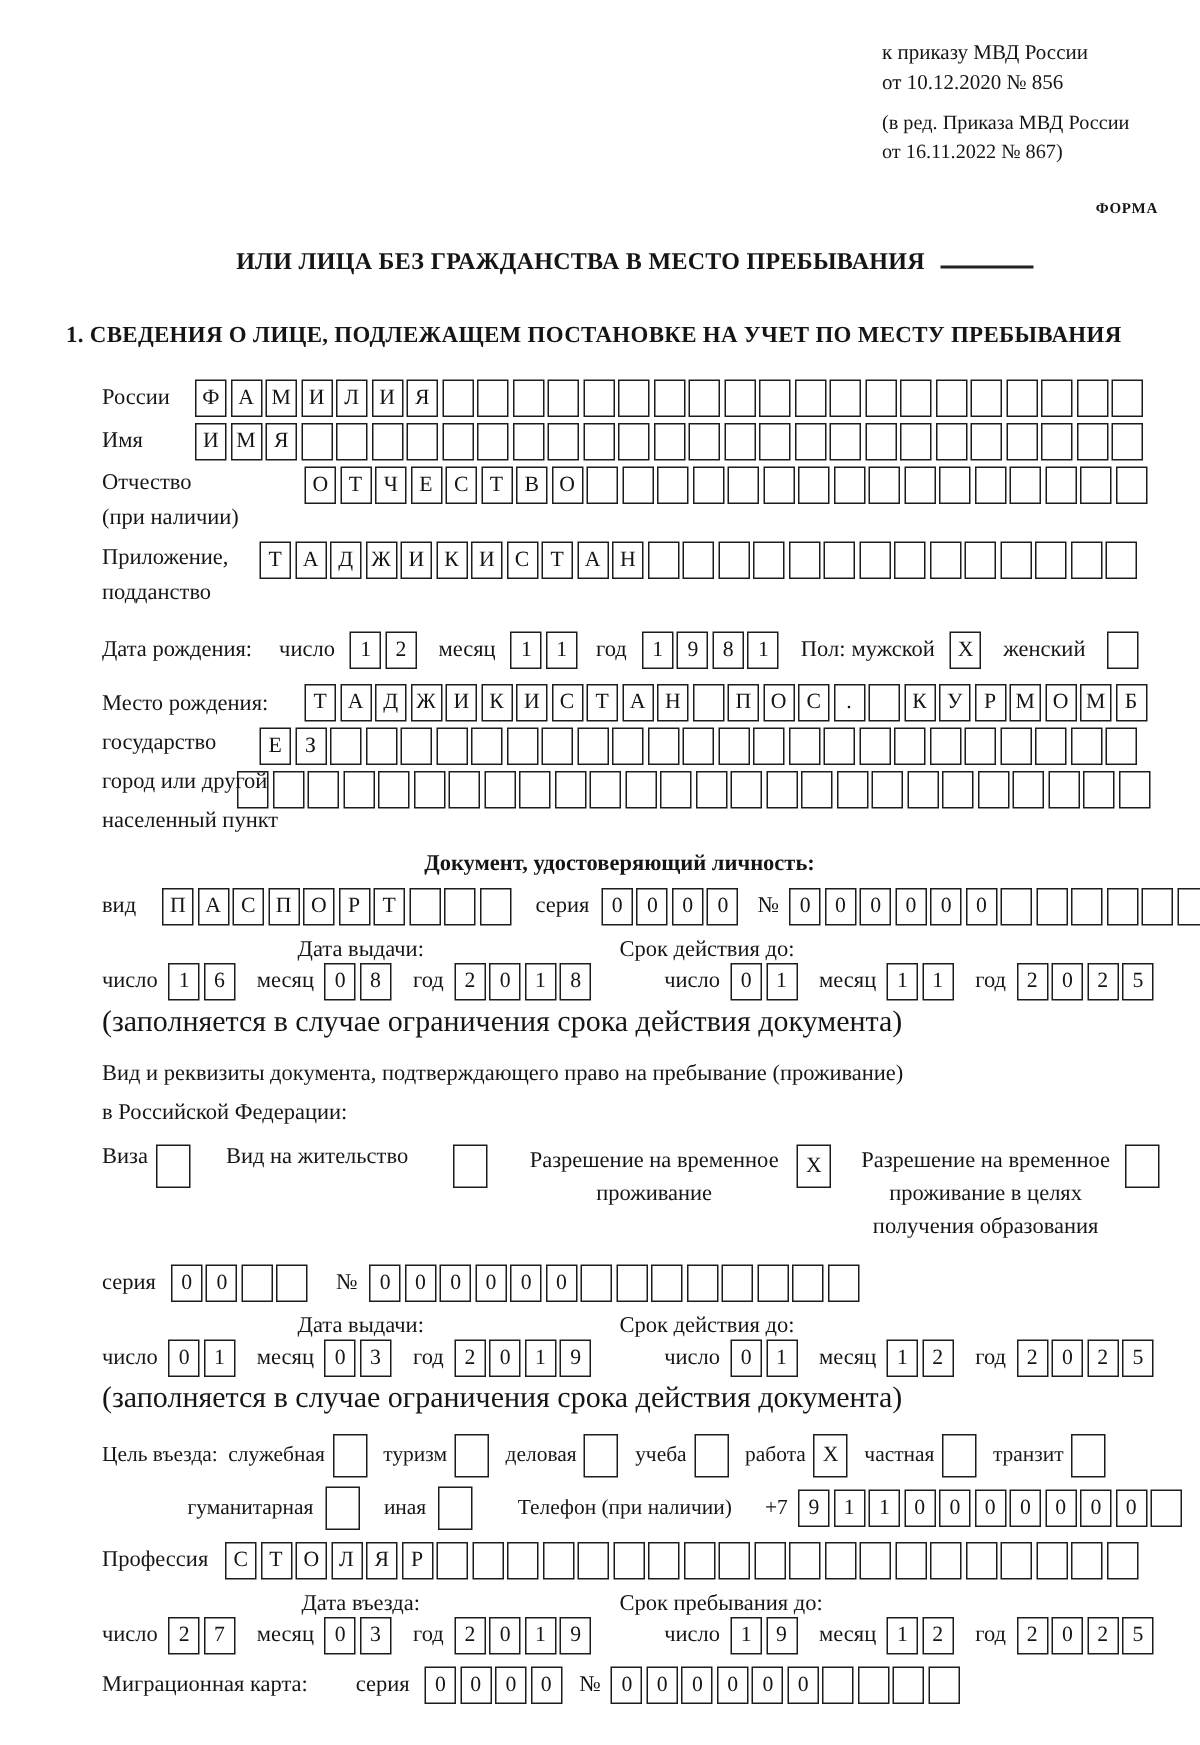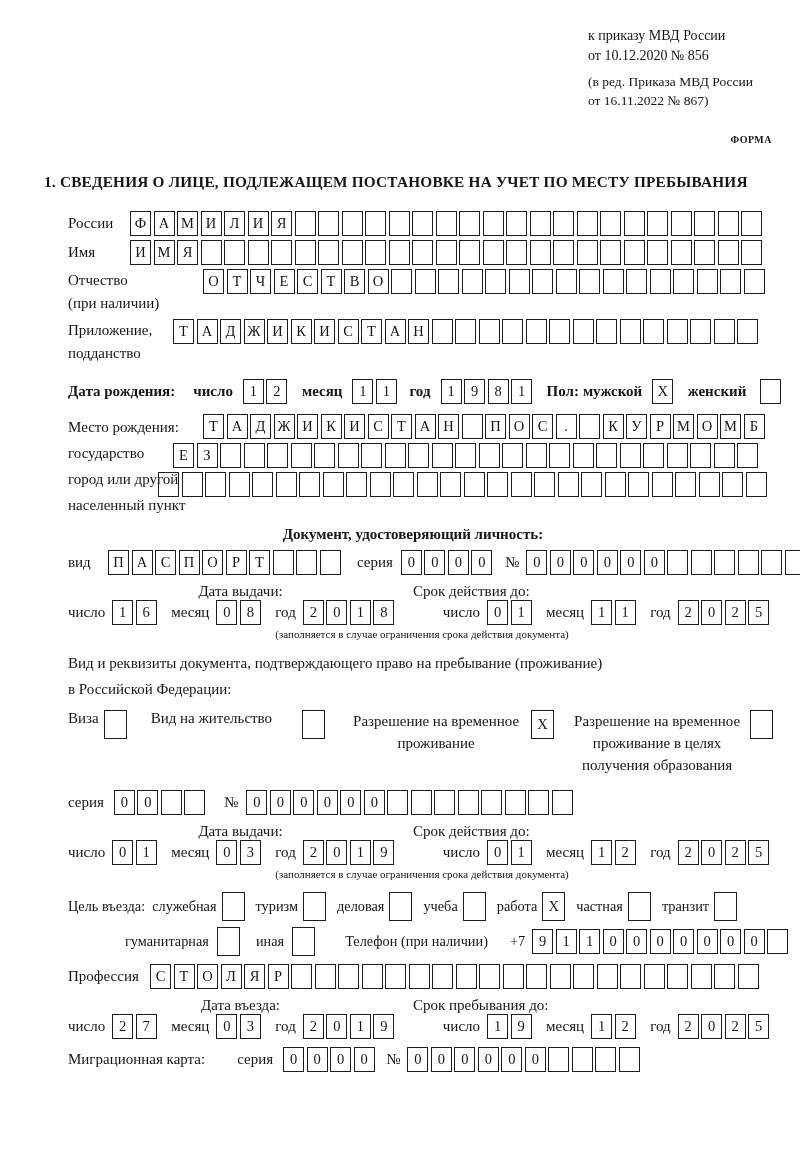--- a/index.html
+++ b/index.html
@@ -34,40 +34,40 @@
   .w62  { width:62px; }
   .w105 { width:105px; }
   .w135 { width:135px; }
   .w90  { width:90px; }
   .w40  { width:40px; }
   .w82  { width:82px; }
 
   .mt14 { margin-top:14px; }
   .mt10 { margin-top:10px; }
 
-  .birth-row .lab { margin-right:10px;font-weight:bold; }
+  .birth-row .lab { margin-right:10px; }
   .inline-gap { margin:0 8px 0 14px; }
 
   .stackcol { display:flex; flex-direction:column; }
   .cellrow { display:flex; margin-bottom:4px; }
   .ind45 { margin-left:45px; }
   .ind15 { margin-left:15px; }
 
   .doc-heading { text-align:center; font-weight:bold; font-size:15px; margin:8px 20px 7px 0; }
 
   .dates-heads { display:flex; margin-top:8px; font-size:15px; }
   .dates-heads .h1 { width:345px; text-align:center; }
   .dates-heads .h2 { flex:1; text-align:left; }
   .dates-row { display:flex; align-items:center; }
   .dategroup { display:flex; align-items:center; }
   .dategroup .lab { margin-right:7px; }
   .dategroup .cells { margin-right:12px; }
   .dategroup .cells:last-child { margin-right:0; }
   .gap-right { margin-left:46px; }
-  .footnote { text-align:center; font-size:11px; margin:3px 2px 10px 0; }
+  .footnote { text-align:left; font-size:20px; margin:3px 2px 10px 0; }
 
   .intro { line-height:26px; margin-top:8px; }
 
   .opts { display:flex; align-items:flex-start; margin-top:8px; margin-bottom:14px; }
   .optpair { display:flex; align-items:flex-start; }
   .optpair .big { margin-left:8px; }
   .opt-lines { text-align:center; line-height:22px; }
 
   .purpose { display:flex; align-items:center; font-size:14.3px; margin-top:12px; white-space:nowrap; }
   .purpose .big { margin:0 4px 0 5px; }
@@ -80,20 +80,23 @@
   <div>к приказу МВД России</div>
   <div>от 10.12.2020 № 856</div>
 </div>
 <div class="ref-note">
   <div>(в ред. Приказа МВД России</div>
   <div>от 16.11.2022 № 867)</div>
 </div>
 <div class="forma">ФОРМА</div>
 
 <div class="title">
+  <div>
+    <span>ИЛИ ЛИЦА БЕЗ ГРАЖДАНСТВА В МЕСТО ПРЕБЫВАНИЯ</span><span class="title-underline"></span>
+  </div>
 </div>
 
 <div class="sec-heading">1. СВЕДЕНИЯ О ЛИЦЕ, ПОДЛЕЖАЩЕМ ПОСТАНОВКЕ НА УЧЕТ ПО МЕСТУ ПРЕБЫВАНИЯ</div>
 
 <div class="row">
   <span class="lab w62">России</span>
   <span class="cells">
       <span class="cell">Ф</span>
       <span class="cell">А</span>
       <span class="cell">М</span>

